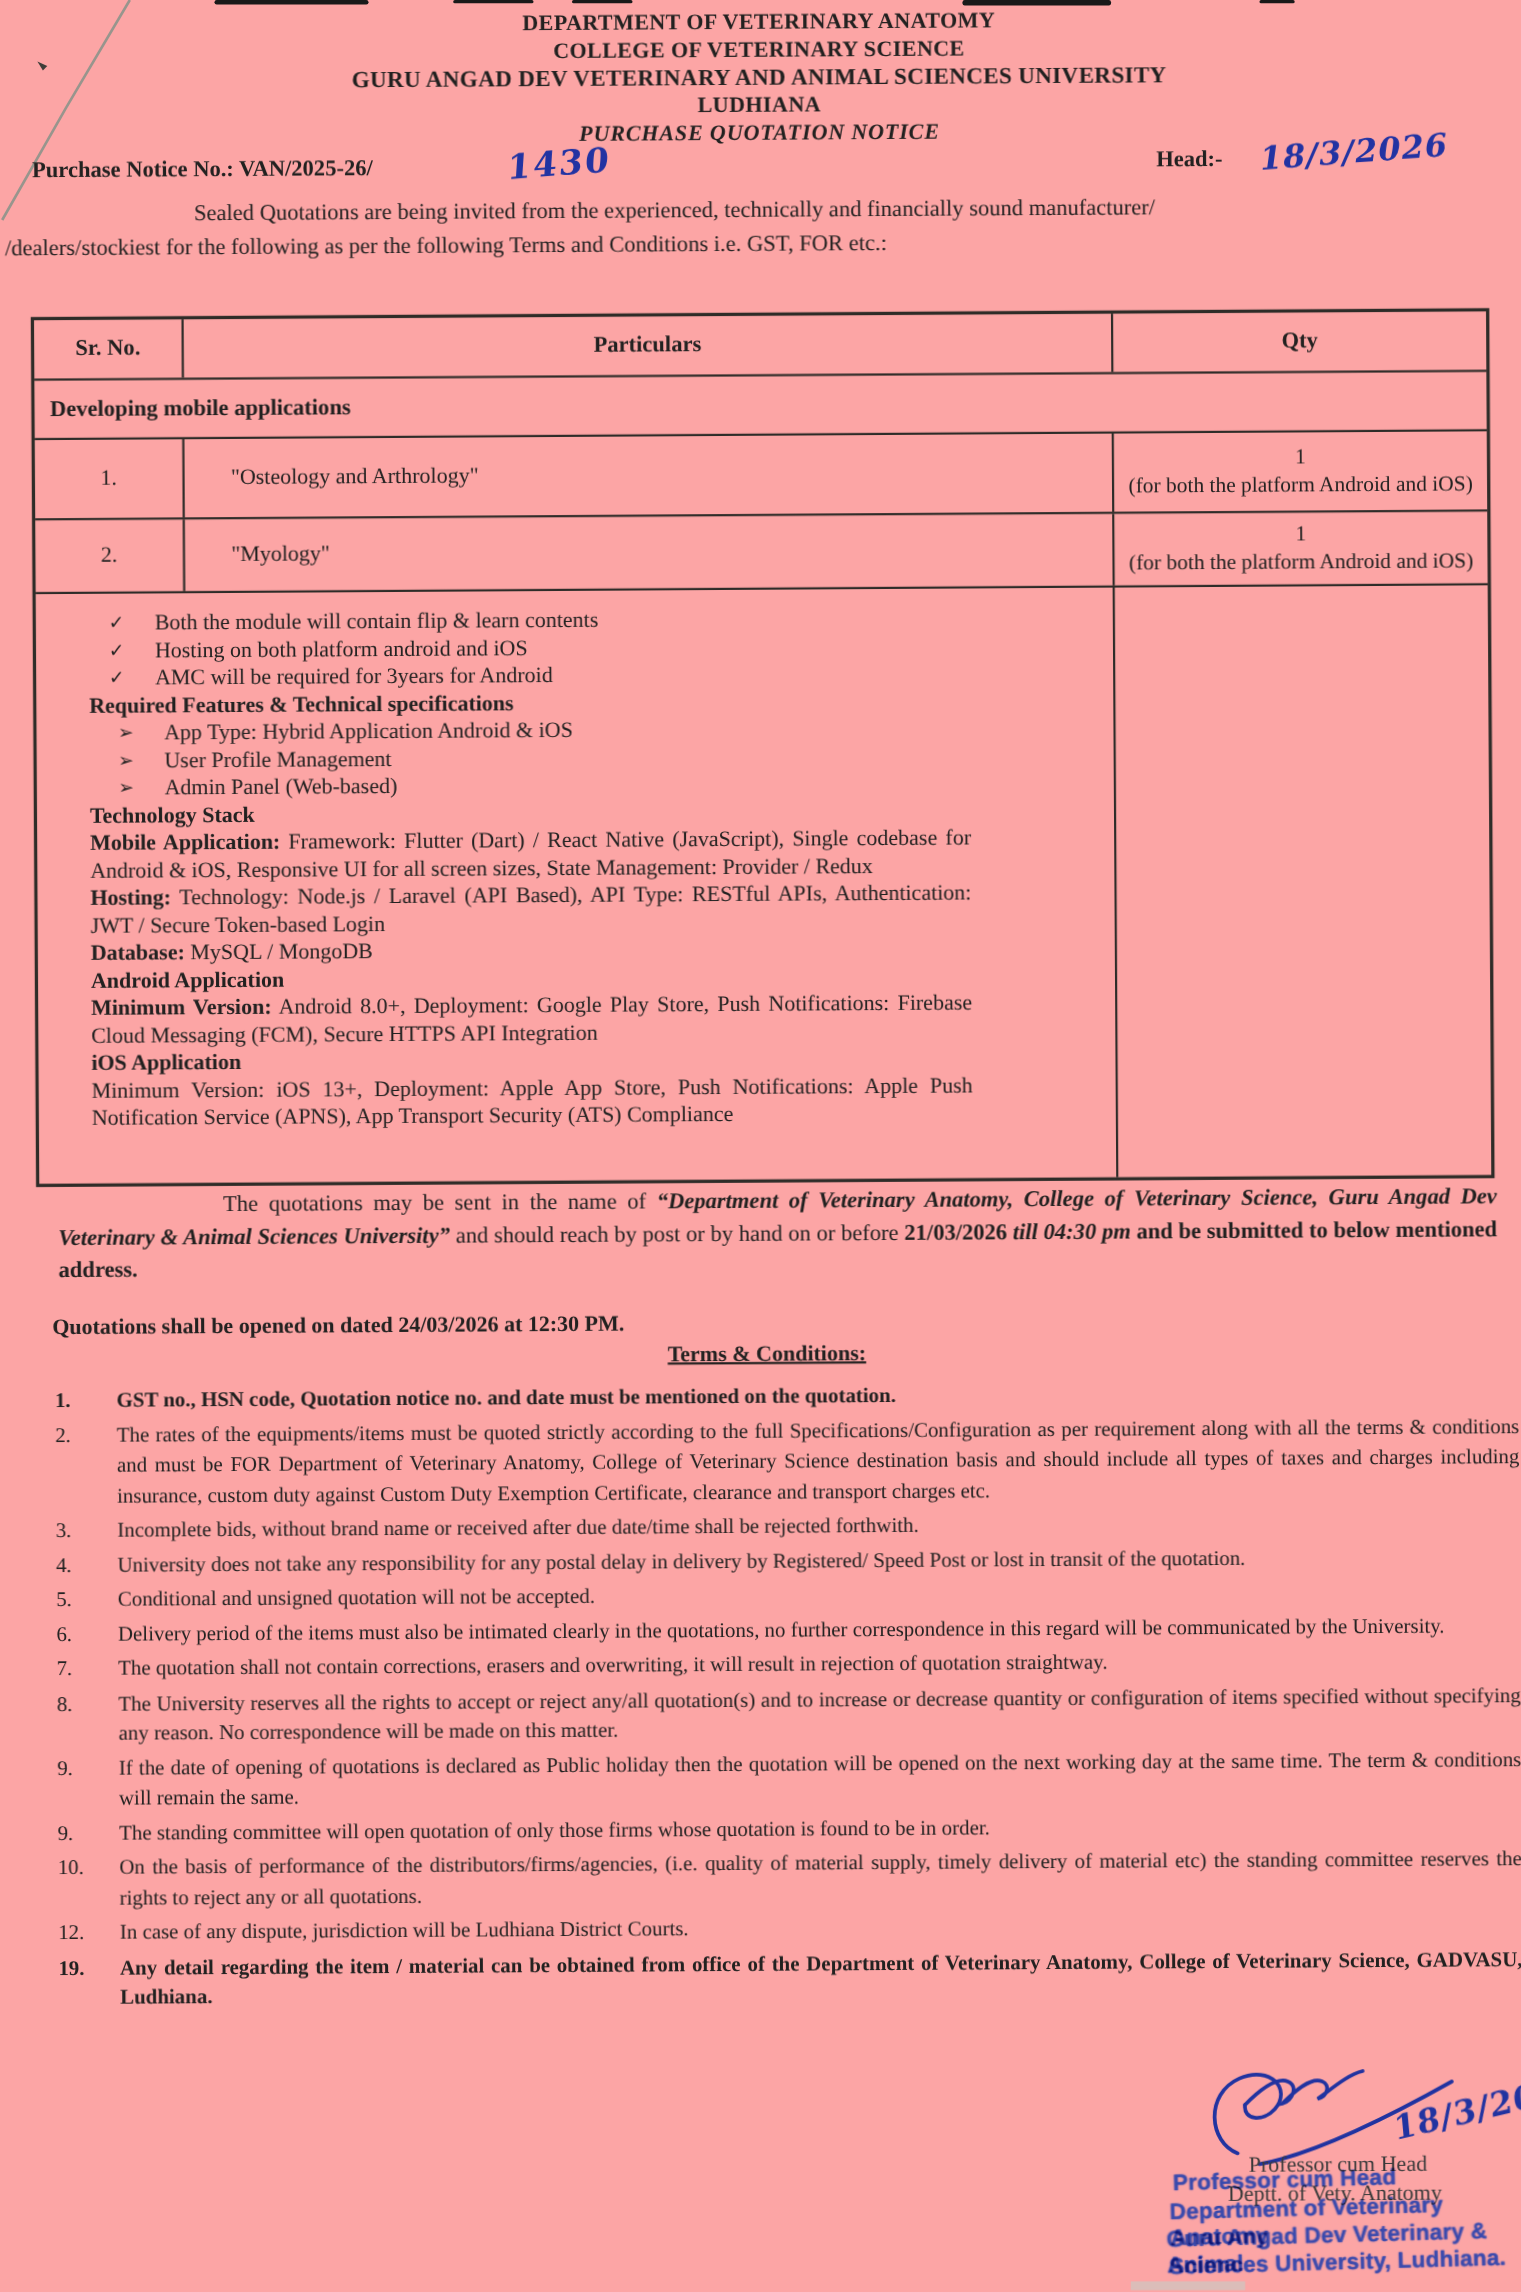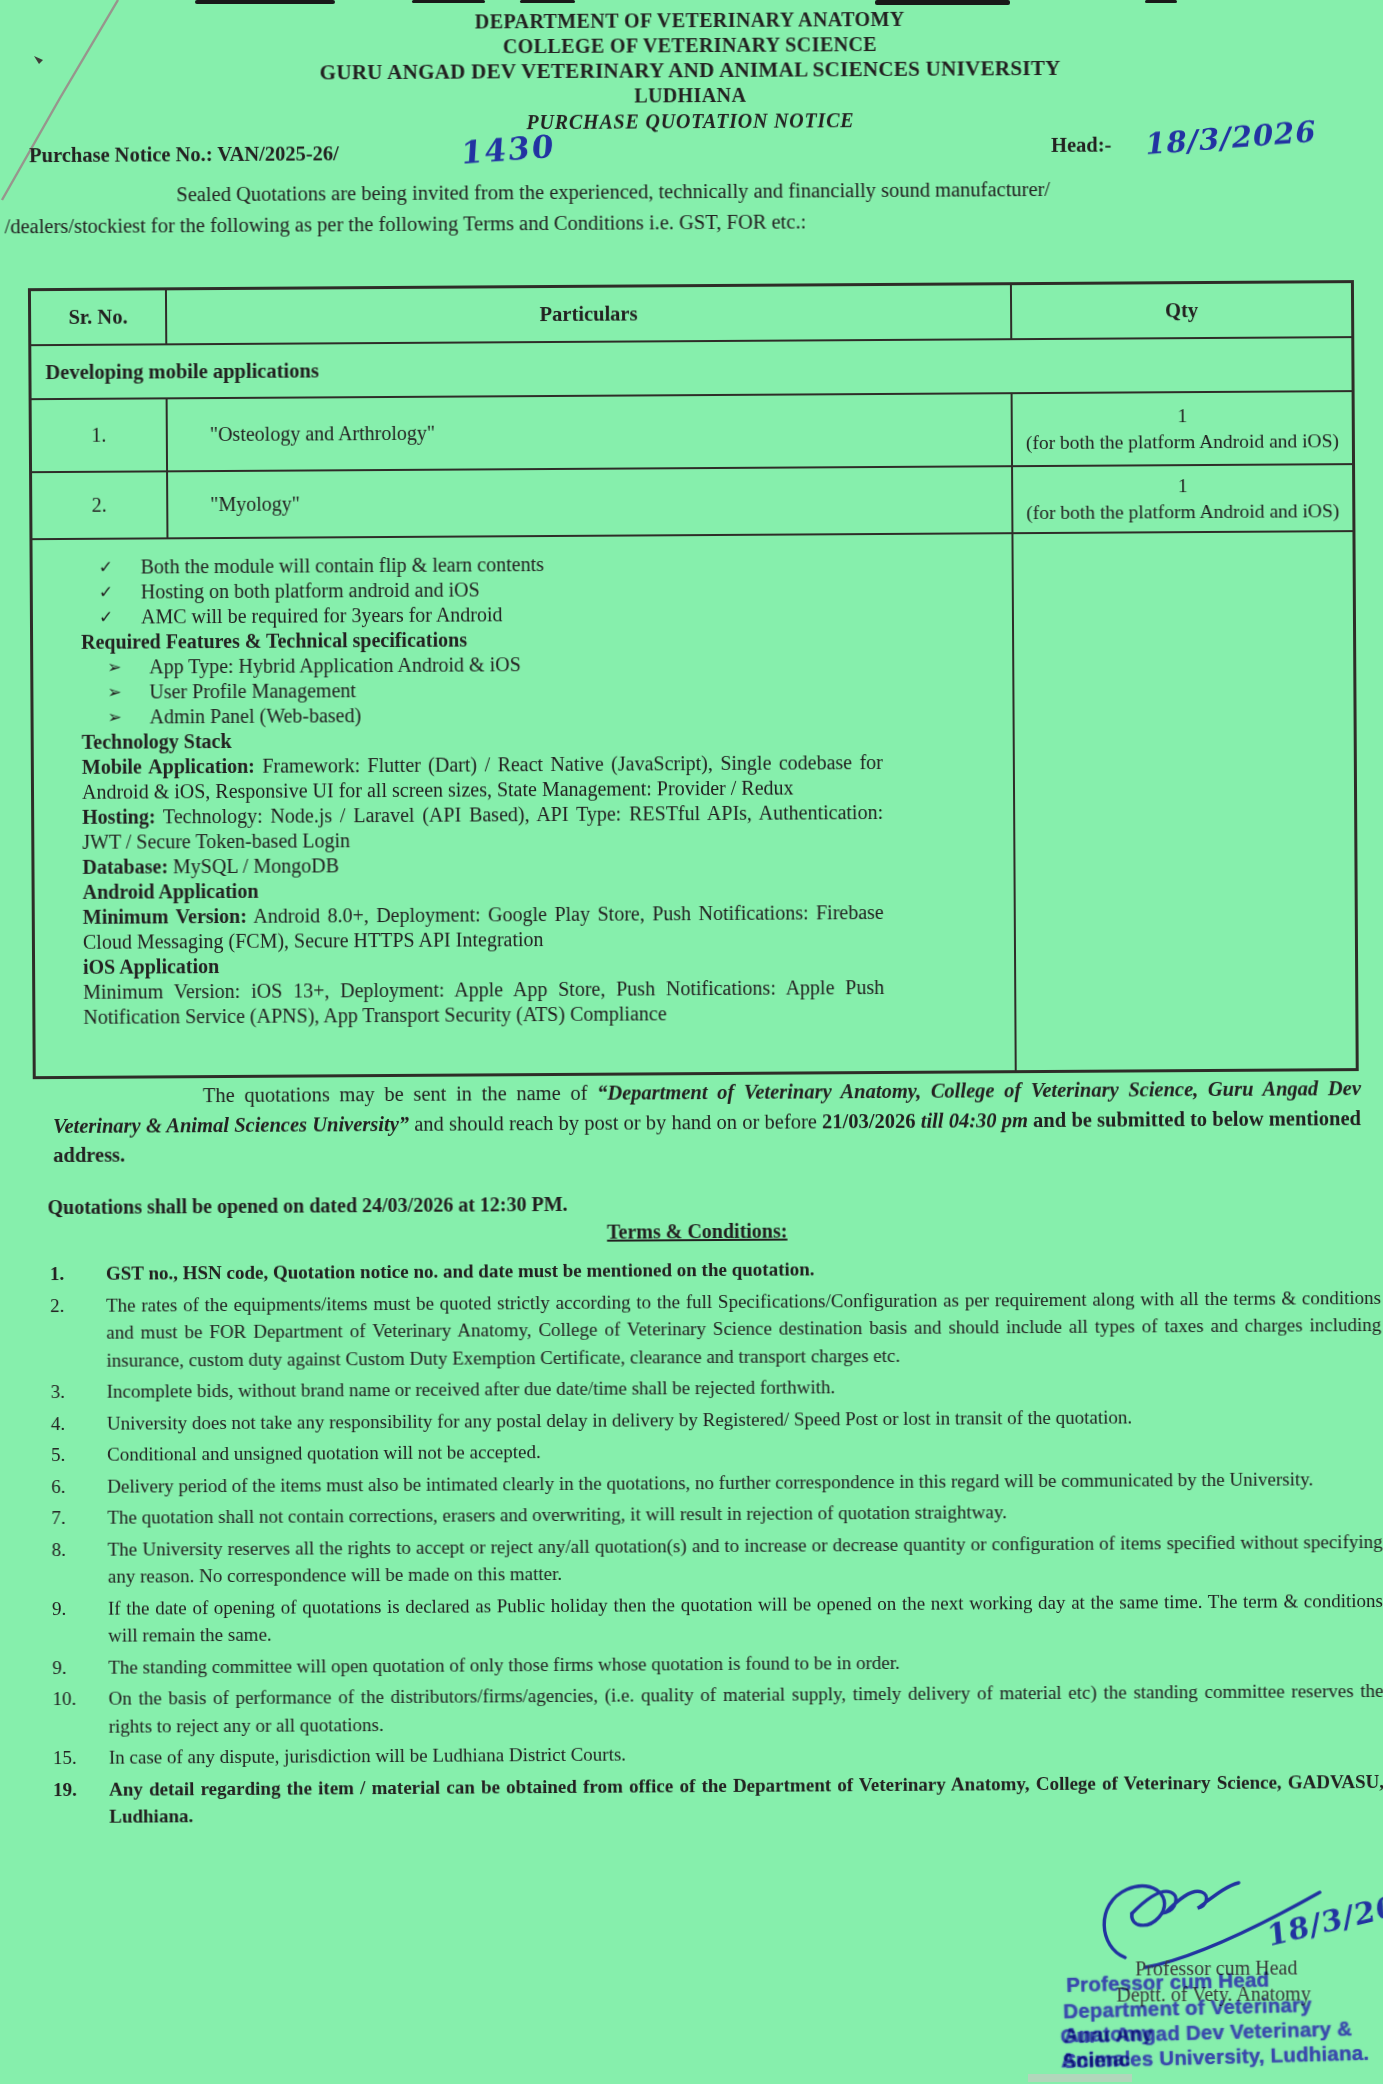--- a/index.html
+++ b/index.html
@@ -1,18 +1,18 @@
 <!DOCTYPE html>
 <html><head>
 <meta charset="utf-8">
 <style>
   html,body{margin:0;padding:0;background:#e8e8e4;}
   .page{
     position:relative;width:1383px;height:2084px;margin:0 auto;
-    background:#86efac;overflow:hidden;
+    background:#fca5a5;overflow:hidden;
     font-family:"Liberation Serif","DejaVu Serif",serif;color:#222120;
   }
   .content{position:absolute;inset:0;transform:rotate(-0.35deg);transform-origin:60px 300px;}
 
   
   .smudge{position:absolute;background:#191919;border-radius:2px;}
   .corner-svg{position:absolute;top:0;left:0;}
   .stamp-cut{position:absolute;left:1028px;top:2074px;width:104px;height:8px;background:#c9c9c3;opacity:.65;}
 
   
@@ -243,21 +243,21 @@
       </div>
       <div class="term">
         <span class="tnum">9.</span>
         <span class="ttext">The standing committee will open quotation of only those firms whose quotation is found to be in order.</span>
       </div>
       <div class="term">
         <span class="tnum">10.</span>
         <span class="ttext">On the basis of performance of the distributors/firms/agencies, (i.e. quality of material supply, timely delivery of material etc) the standing committee reserves the rights to reject any or all quotations.</span>
       </div>
       <div class="term">
-        <span class="tnum">15.</span>
+        <span class="tnum">12.</span>
         <span class="ttext">In case of any dispute, jurisdiction will be Ludhiana District Courts.</span>
       </div>
       <div class="term b">
         <span class="tnum">19.</span>
         <span class="ttext">Any detail regarding the item / material can be obtained from office of the Department of Veterinary Anatomy, College of Veterinary Science, GADVASU, Ludhiana.</span>
       </div>
     </div>
 
     <svg class="sig-svg" width="260" height="105" viewBox="0 0 260 105">
       <g fill="none" stroke="#2133a0" stroke-width="3.4" stroke-linecap="round">

